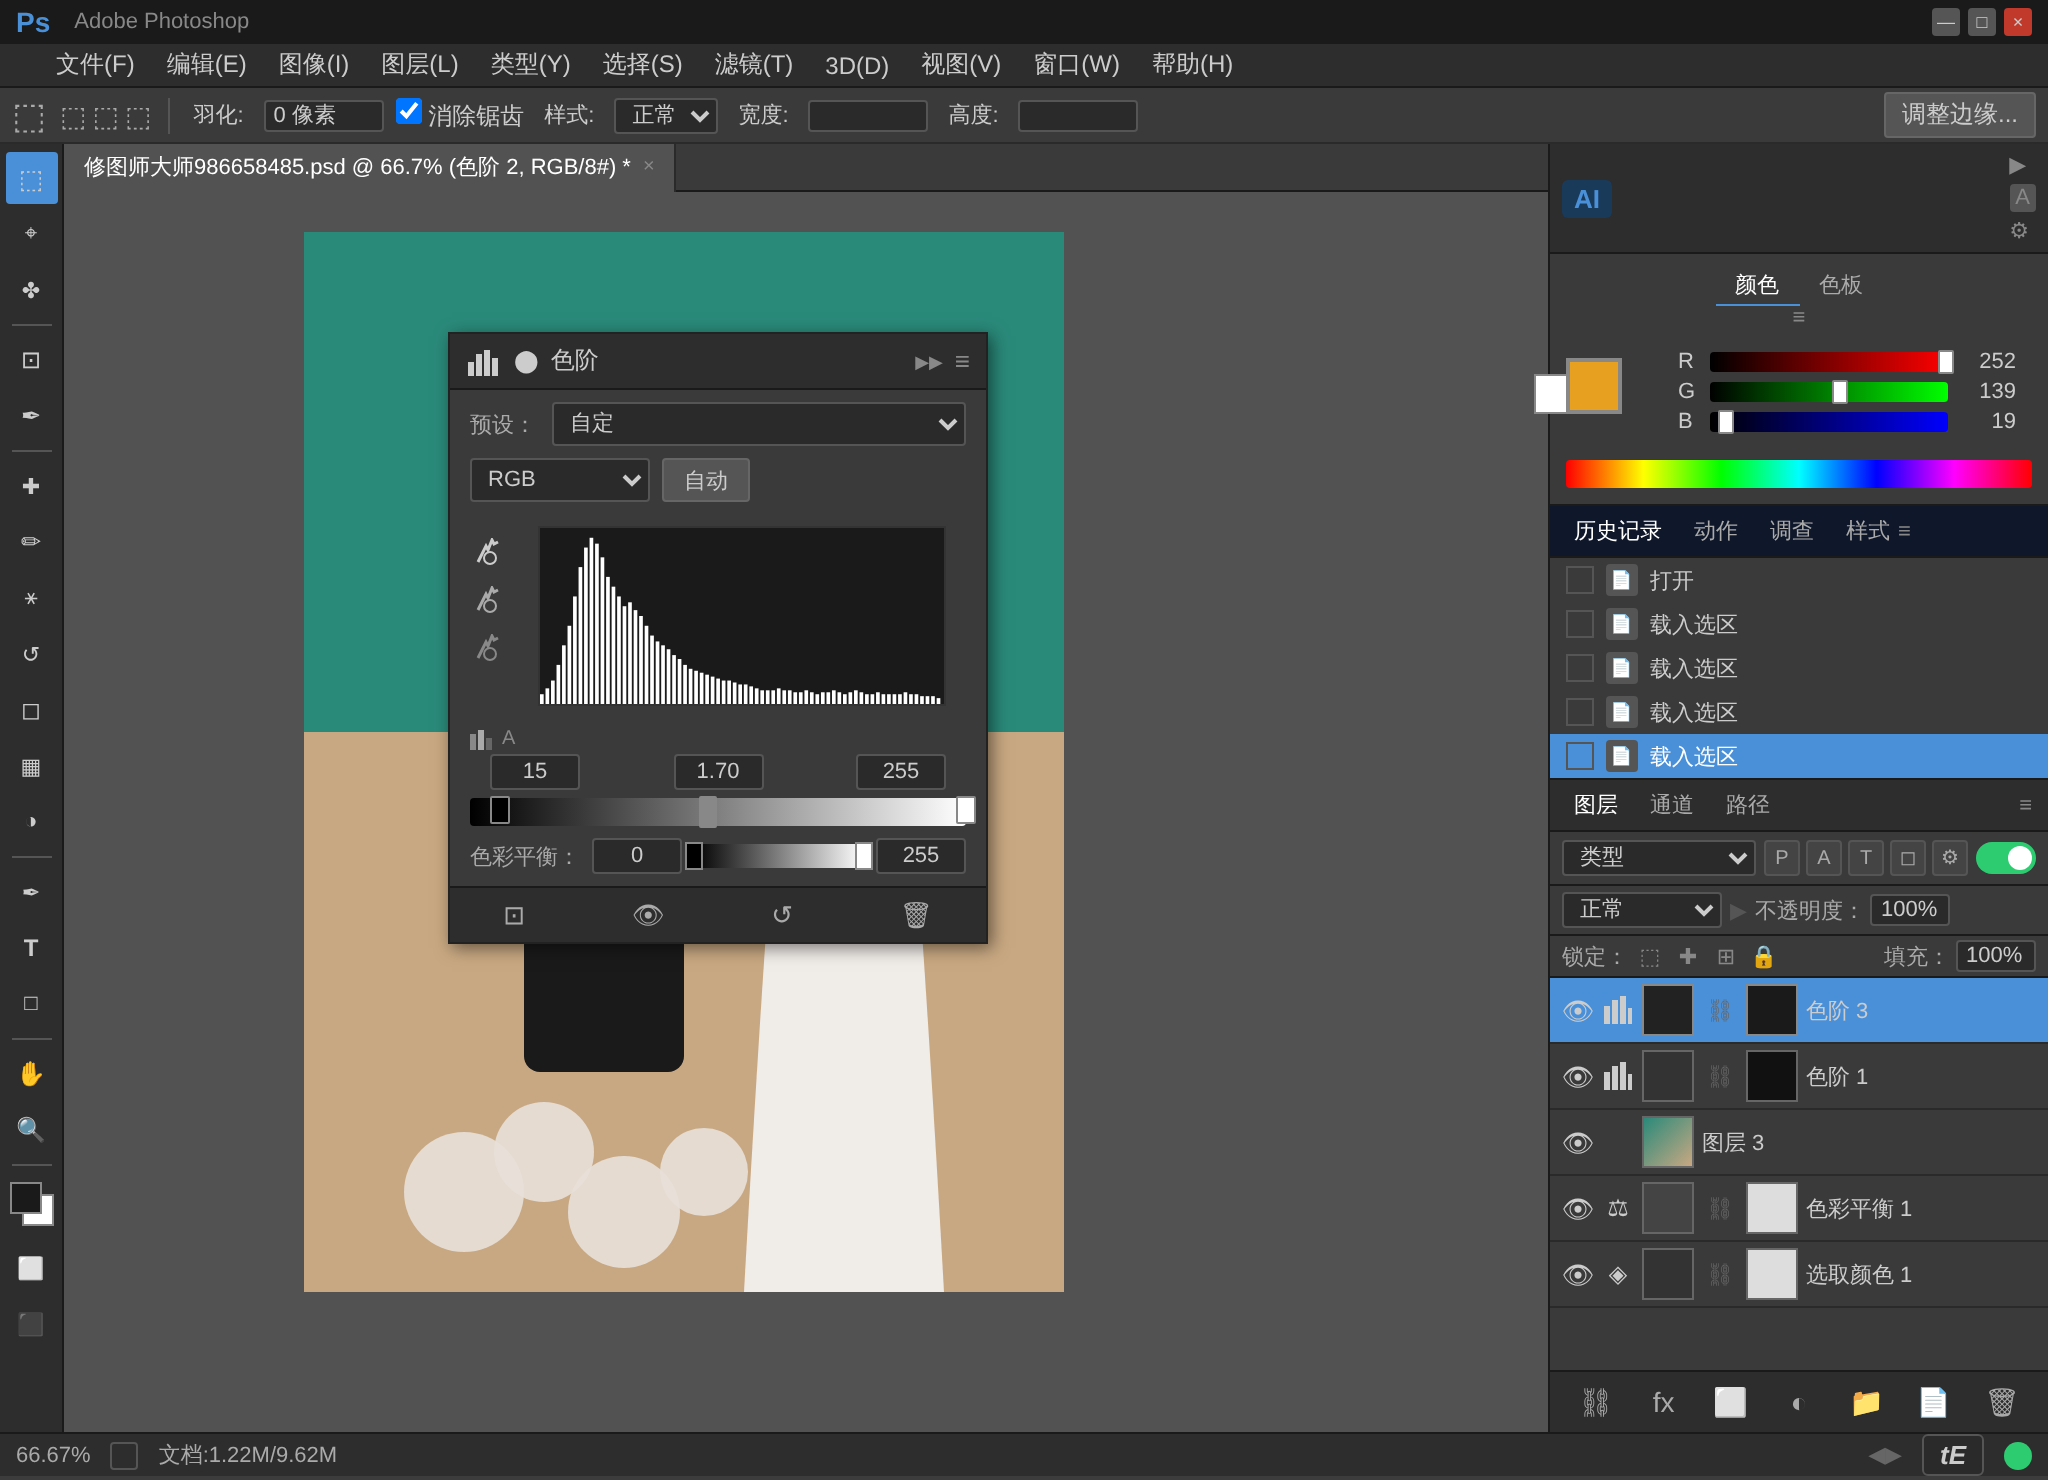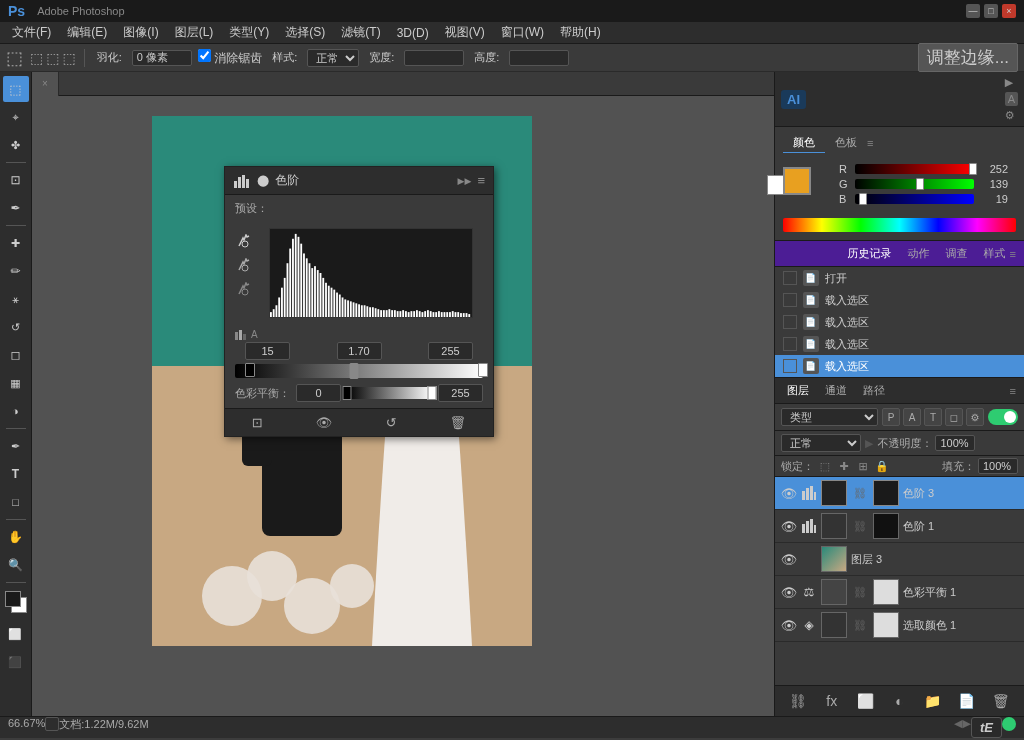--- a/index.html
+++ b/index.html
@@ -6,28 +6,28 @@
     body { width: 1024px; height: 740px; background: #3c3c3c; font-family: 'Microsoft YaHei', Arial, sans-serif; font-size: 12px; color: #ccc; overflow: hidden; user-select: none; }
 
     
     #title-bar { background: #1a1a1a; height: 22px; display: flex; align-items: center; justify-content: space-between; padding: 0 8px; }
     #title-bar .app-icon { color: #fff; font-size: 14px; font-weight: bold; color: #4a90d9; margin-right: 6px; }
     #title-bar .win-controls { display: flex; gap: 4px; }
     #title-bar .win-btn { width: 14px; height: 14px; border-radius: 2px; background: #555; border: none; cursor: pointer; font-size: 9px; color: #ccc; display: flex; align-items: center; justify-content: center; }
     #title-bar .win-btn.close { background: #c0392b; }
 
     
-    #menu-bar { background: #2d2d2d; height: 22px; display: flex; align-items: center; padding: 0 4px; border-bottom: 1px solid #1a1a1a; }
+    #menu-bar { background: #2d2d2d; height: 22px; display: flex; align-items: center; padding: 0 20px; border-bottom: 1px solid #1a1a1a; }
     .menu-item { padding: 2px 8px; color: #ccc; font-size: 12px; cursor: pointer; border-radius: 2px; }
 
     
     #options-bar { background: #3a3a3a; height: 28px; display: flex; align-items: center; padding: 0 6px; border-bottom: 1px solid #2a2a2a; gap: 6px; }
     .opt-item { color: #ccc; font-size: 11px; padding: 2px 4px; }
     .opt-select { background: #2a2a2a; border: 1px solid #555; color: #ccc; font-size: 11px; padding: 1px 4px; border-radius: 2px; }
-    .opt-btn { background: #555; border: 1px solid #666; color: #ccc; font-size: 17px; padding: 2px 8px; border-radius: 2px; cursor: pointer; }
+    .opt-btn { background: #555; border: 1px solid #666; color: #ccc; font-size: 12px; padding: 2px 8px; border-radius: 2px; cursor: pointer; }
     .opt-separator { width: 1px; height: 18px; background: #555; margin: 0 2px; }
     .opt-input { background: #2a2a2a; border: 1px solid #555; color: #ccc; font-size: 11px; width: 50px; padding: 1px 4px; border-radius: 2px; }
 
     
     #main { display: flex; height: calc(740px - 22px - 22px - 28px - 24px); }
 
     
     #left-toolbar { width: 32px; background: #2d2d2d; border-right: 1px solid #1a1a1a; display: flex; flex-direction: column; align-items: center; padding: 4px 0; gap: 2px; }
     .tool-btn { width: 26px; height: 26px; display: flex; align-items: center; justify-content: center; cursor: pointer; border-radius: 2px; color: #ccc; font-size: 13px; position: relative; }
     .tool-btn.active { background: #4a90d9; }
@@ -80,41 +80,41 @@
     .output-gradient { flex: 1; height: 12px; background: linear-gradient(to right, #000, #fff); border-radius: 2px; }
 
     .panel-footer { background: #2d2d2d; height: 28px; display: flex; align-items: center; justify-content: space-around; border-top: 1px solid #1a1a1a; }
     .footer-btn { color: #aaa; font-size: 13px; cursor: pointer; padding: 4px 6px; }
 
     
     #right-panel { width: 250px; background: #2d2d2d; border-left: 1px solid #1a1a1a; display: flex; flex-direction: column; }
 
     
     #color-panel { background: #3a3a3a; border-bottom: 1px solid #1a1a1a; padding: 4px 0; }
-    .color-panel-header { display: flex; align-items: center; padding: 2px 8px 4px; }
+    .color-panel-header { display: flex; align-items: center; padding: 2px 8px 4px; flex-direction: column; }
     .panel-tab-row { display: flex; gap: 0; }
     .panel-tab { padding: 2px 10px; font-size: 11px; color: #aaa; cursor: pointer; border-bottom: 1px solid transparent; }
     .panel-tab.active { color: #fff; border-bottom: 1px solid #4a90d9; }
     .color-swatches-row { display: flex; align-items: center; padding: 4px 8px; gap: 6px; }
     .color-swatch-main { width: 28px; height: 28px; background: #e8a020; border: 2px solid #888; cursor: pointer; }
     .color-swatch-bg { width: 20px; height: 20px; background: #fff; border: 1px solid #888; cursor: pointer; margin-top: 8px; margin-left: -16px; }
     .color-sliders { padding: 2px 8px; }
     .color-slider-row { display: flex; align-items: center; margin-bottom: 3px; gap: 4px; }
     .color-label { width: 12px; font-size: 11px; color: #ccc; }
     .color-slider-track { flex: 1; height: 10px; border-radius: 2px; position: relative; cursor: pointer; }
     .r-track { background: linear-gradient(to right, #000, #ff0000); }
     .g-track { background: linear-gradient(to right, #000, #00ff00); }
     .b-track { background: linear-gradient(to right, #000, #0000ff); }
     .color-slider-thumb { position: absolute; width: 8px; height: 12px; background: #fff; border: 1px solid #888; top: -1px; border-radius: 1px; transform: translateX(-50%); }
     .color-value { width: 30px; font-size: 11px; color: #ccc; text-align: right; }
     .color-spectrum { margin: 4px 8px; height: 14px; background: linear-gradient(to right, #ff0000, #ffff00, #00ff00, #00ffff, #0000ff, #ff00ff, #ff0000); border-radius: 2px; cursor: pointer; }
 
     
     #history-panel { background: #3a3a3a; border-bottom: 1px solid #1a1a1a; flex: 0 0 auto; }
-    .history-header { display: flex; align-items: center; justify-content: flex-end; padding: 4px 8px; background: #4c1d95; border-bottom: 1px solid #1a1a1a; }
+    .history-header { display: flex; align-items: center; justify-content: flex-start; padding: 4px 8px; background: #0f172a; border-bottom: 1px solid #1a1a1a; }
     .history-tabs { display: flex; gap: 8px; }
     .history-tab { font-size: 11px; color: #aaa; cursor: pointer; padding: 1px 4px; }
     .history-tab.active { color: #fff; }
     .history-item { display: flex; align-items: center; gap: 6px; padding: 3px 8px; cursor: pointer; font-size: 11px; color: #ccc; }
     .history-item.active { background: #4a90d9; color: #fff; }
     .history-icon { width: 16px; height: 16px; background: #555; border-radius: 2px; display: flex; align-items: center; justify-content: center; font-size: 9px; }
     .history-thumb { width: 20px; height: 20px; border: 1px solid #666; }
     .history-check { width: 14px; height: 14px; border: 1px solid #555; background: transparent; display: flex; align-items: center; justify-content: center; }
 
     
@@ -141,21 +141,21 @@
     .layer-thumb { width: 26px; height: 26px; border: 1px solid #555; background: #333; flex-shrink: 0; }
     .layer-mask-thumb { width: 26px; height: 26px; border: 1px solid #555; background: #111; flex-shrink: 0; }
     .layer-name { font-size: 11px; color: #ccc; flex: 1; }
     .layer-thumb-photo { background: #8a6a4a; }
     .chain-icon { font-size: 11px; color: #666; margin: 0 2px; }
 
     .layers-footer { display: flex; align-items: center; justify-content: space-around; padding: 4px 6px; background: #2d2d2d; border-top: 1px solid #1a1a1a; }
     .layers-footer-btn { width: 22px; height: 22px; display: flex; align-items: center; justify-content: center; color: #aaa; font-size: 14px; cursor: pointer; border-radius: 2px; }
 
     
-    #status-bar { background: #2d2d2d; height: 22px; display: flex; padding: 0 8px; border-top: 1px solid #1a1a1a; }
+    #status-bar { background: #2d2d2d; height: 22px; display: flex; align-items: center; padding: 0 8px; border-top: 1px solid #1a1a1a; gap: 10px; }
     .status-item { font-size: 11px; color: #aaa; }
     .green-dot { width: 14px; height: 14px; background: #2ecc71; border-radius: 50%; }
 
     
     .expand-icon { color: #888; font-size: 9px; }
 
     .panel-header-options { display: flex; gap: 6px; align-items: center; }
 
     #hist-svg { width: 100%; height: 100%; }
   </style>
@@ -243,20 +243,21 @@
       <div class="color-bg"></div>
       <div class="color-fg"></div>
     </div>
     <div class="tool-btn" style="font-size:11px;margin-top:6px;">⬜</div>
     <div class="tool-btn" style="font-size:11px;">⬛</div>
   </div>
 
   <div id="canvas-area">
     <div id="canvas-tabs">
       <div class="canvas-tab active">
+        <span>修图师大师986658485.psd @ 66.7% (色阶 2, RGB/8#) *</span>
         <span class="tab-close">×</span>
       </div>
     </div>
     <div id="canvas-content">
 
       <div id="photo-container">
         <div id="photo-bg">
           
           <svg width="100%" height="100%" viewBox="0 0 380 530" preserveAspectRatio="none">
 
@@ -297,20 +298,29 @@
           </div>
           <div class="panel-header-options">
             <span class="expand-icon">▶▶</span>
             <span style="color:#888;font-size:13px;">≡</span>
           </div>
         </div>
 
         <div class="panel-section">
           <div class="preset-row">
             <span class="preset-label">预设：</span>
+            <select class="preset-select">
+              <option>自定</option>
+            </select>
+          </div>
+          <div class="channel-row">
+            <select class="channel-select">
+              <option>RGB</option>
+            </select>
+            <button class="auto-btn">自动</button>
           </div>
         </div>
 
         <div style="position:relative;padding: 0 10px;">
           <div style="display:flex;gap:6px;align-items:flex-start;">
 
             <div style="display:flex;flex-direction:column;gap:6px;padding-top:4px;">
               <div class="eyedrop-btn" title="设置黑场">
                 <svg width="14" height="14" viewBox="0 0 14 14">
                     <path d="M2 12 L6 4 L7 6 L9 1 L10 3 L12 2" stroke="#ccc" stroke-width="1.5" fill="none"></path>

